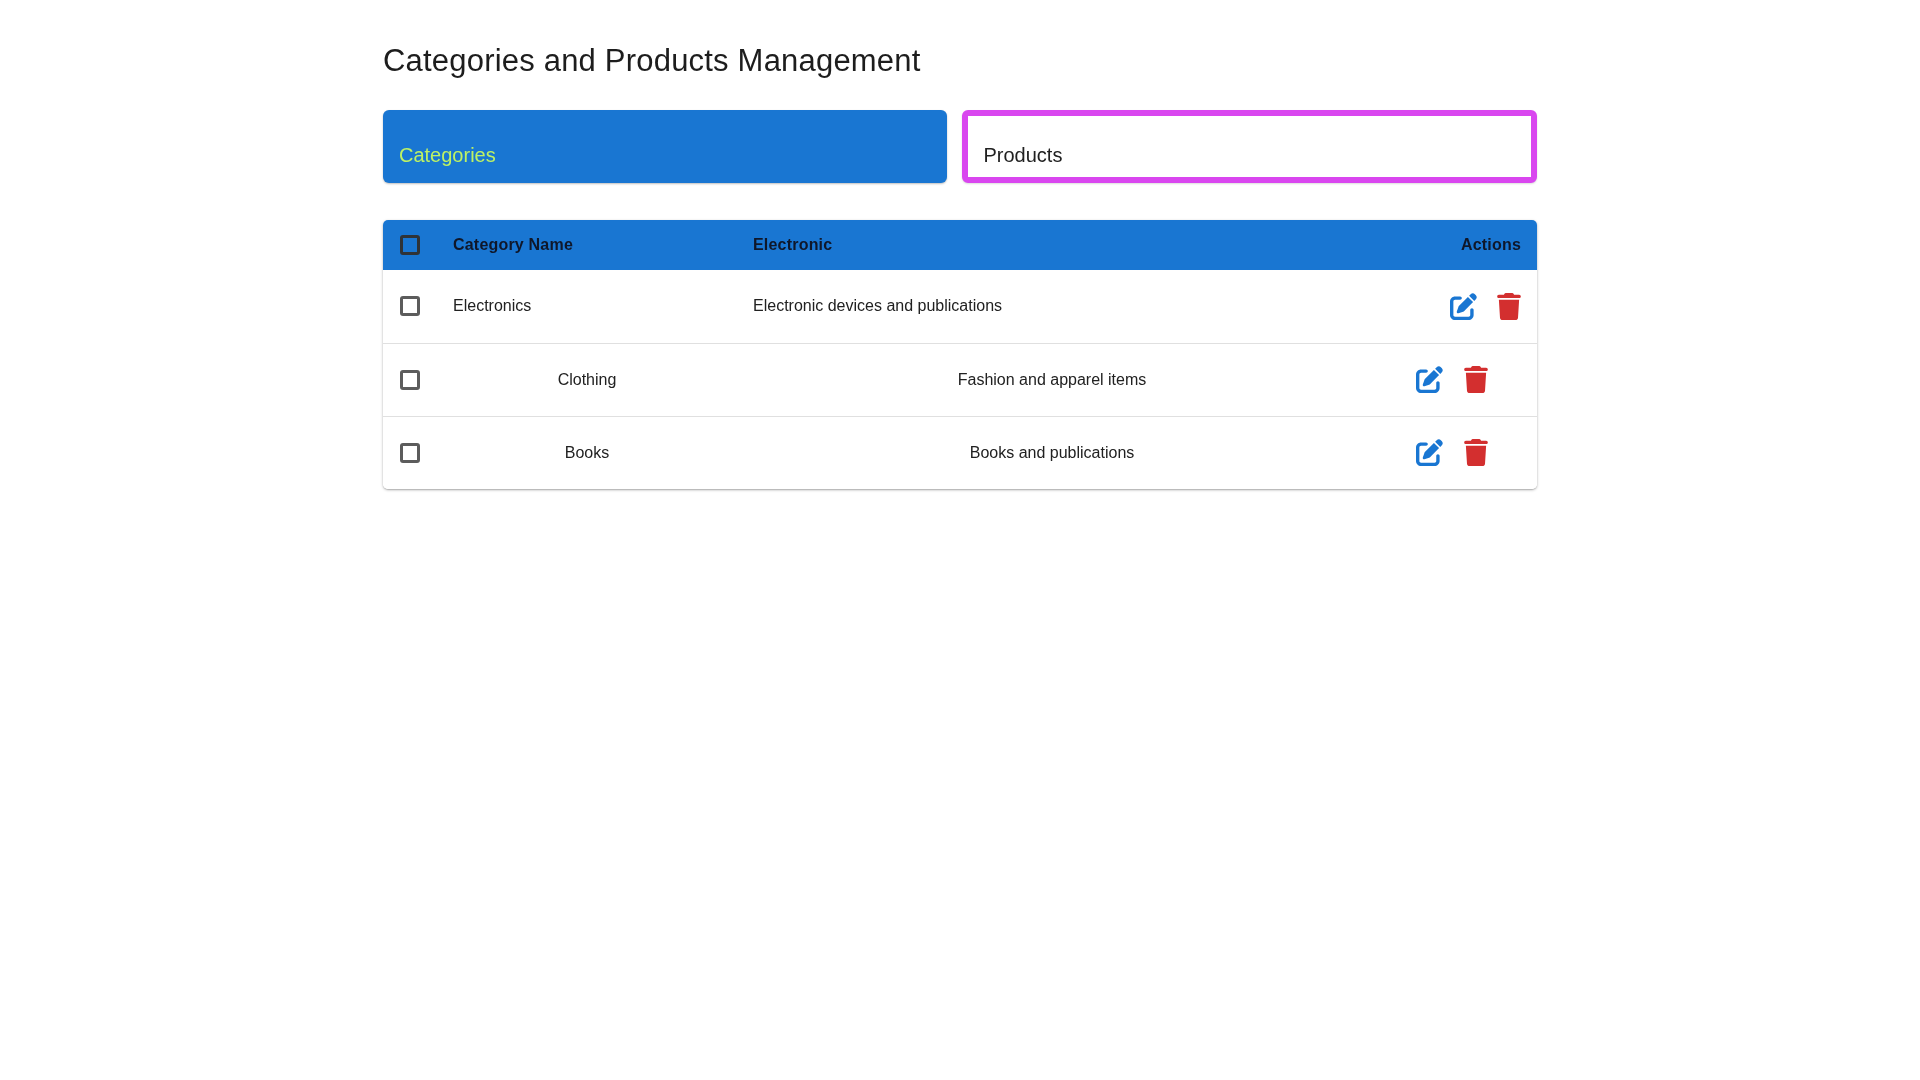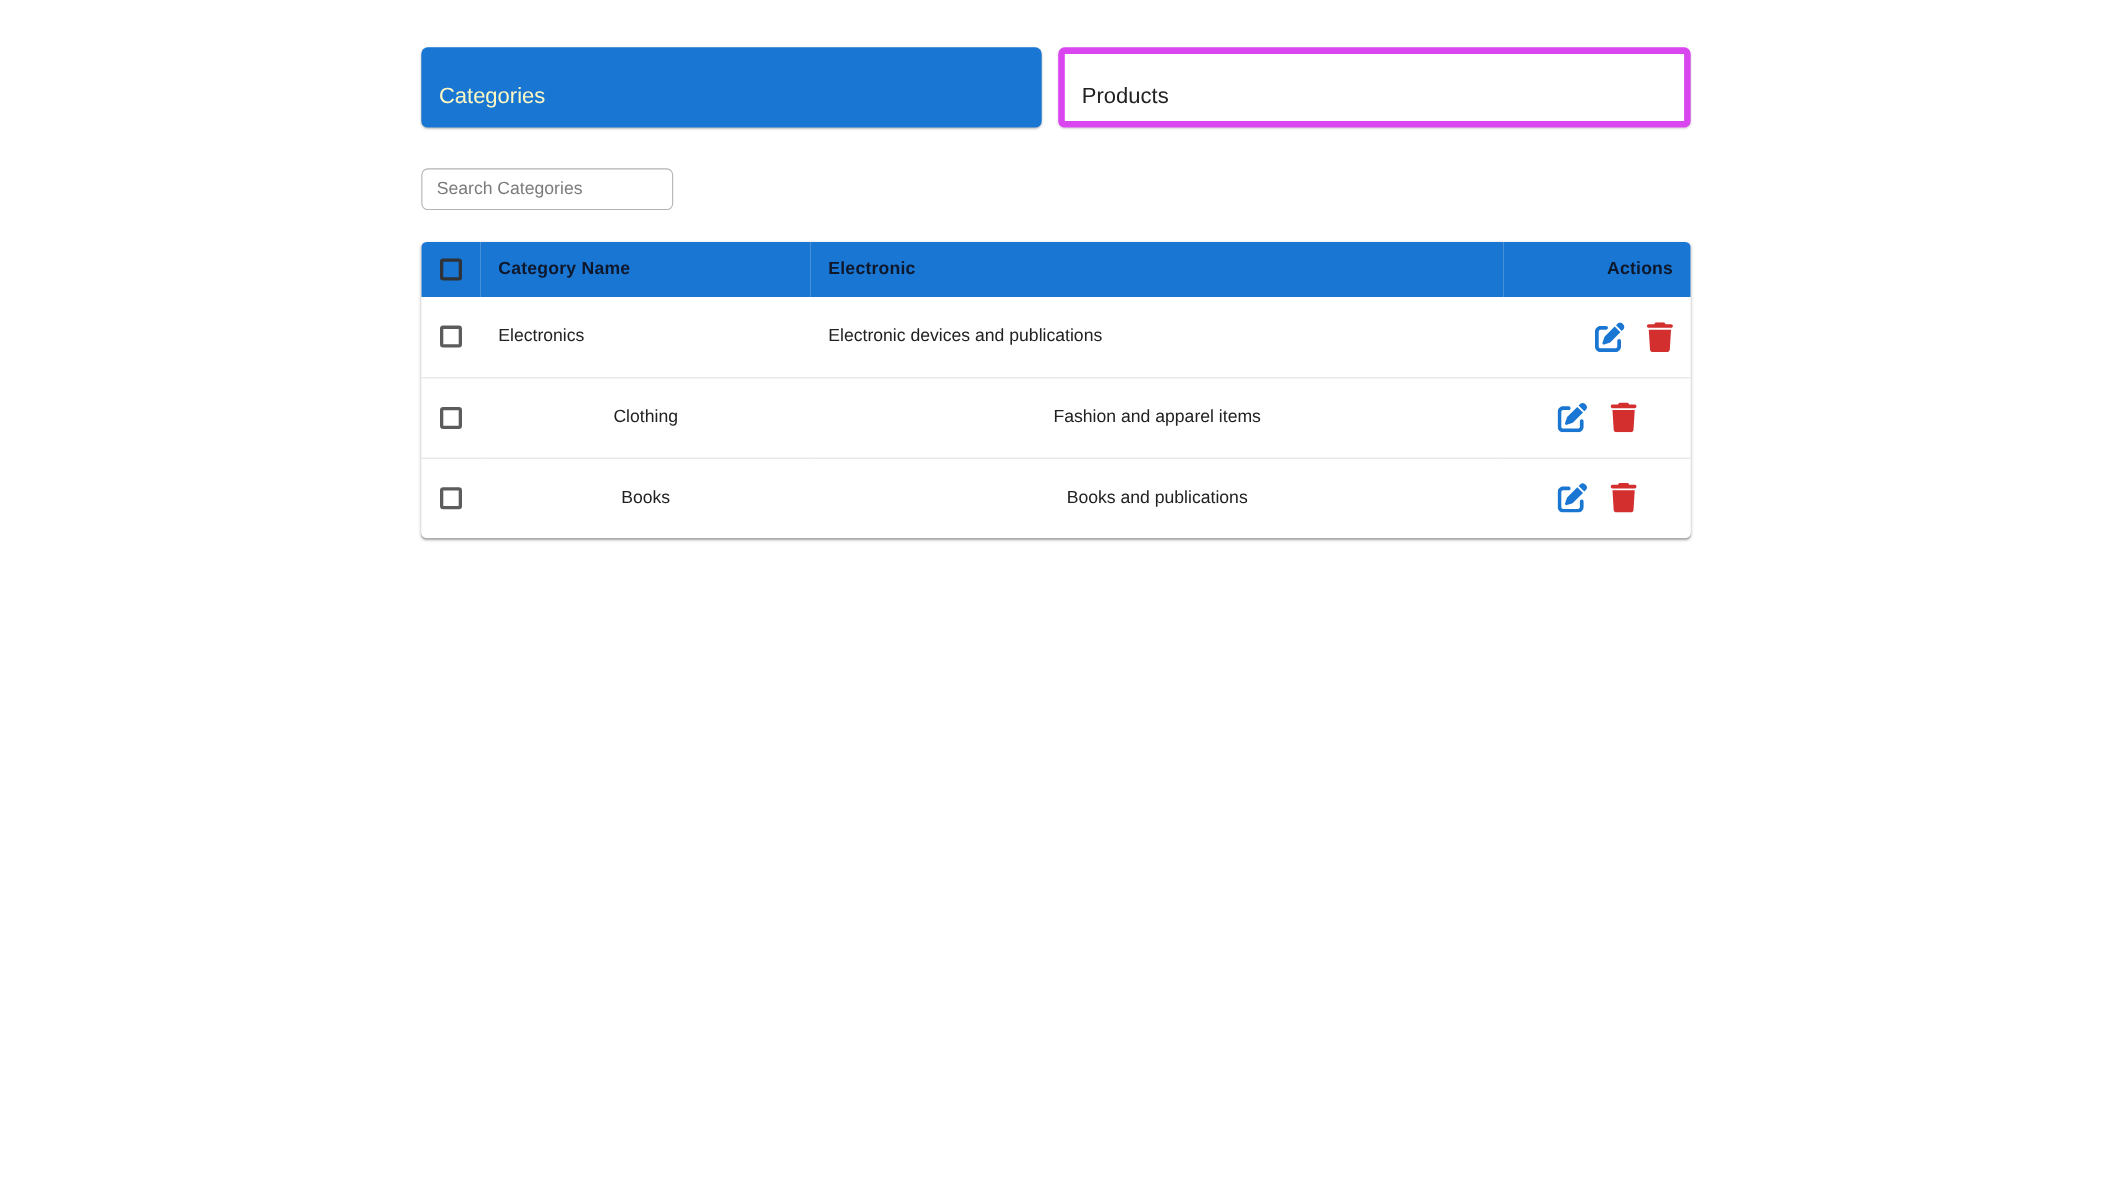--- a/index.html
+++ b/index.html
@@ -32,21 +32,21 @@
     border-radius: 6px;
     font-family: "Liberation Sans", sans-serif;
     font-size: 20px;
     text-align: left;
     padding: 17px 0 0 16px;
     cursor: pointer;
     display: block;
   }
   .tab.active {
     background: #1976d2;
-    color: #fef9c3;
+    color: #bef264;
     border: none;
     box-shadow: 0 1px 2px rgba(0,0,0,0.25);
   }
   .tab.inactive {
     background: #ffffff;
     color: #212121;
     border: 6px solid #d946ef;
     box-shadow: 0 1px 2px rgba(0,0,0,0.14);
   }
   .search-row { margin-bottom: 29px; }
@@ -116,29 +116,27 @@
     vertical-align: middle;
     line-height: 0;
   }
   .icon-btn + .icon-btn { margin-left: 16px; }
 </style>
 </head>
 <body>
 
 <div class="page">
 
+  <h1 class="page-title">Categories and Products Management</h1>
 
   <div class="tabs">
     <button class="tab active">Categories</button>
     <button class="tab inactive">Products</button>
   </div>
 
-  <div class="search-row">
-    <input type="text" class="search-input" placeholder="Search Categories" style="">
-  </div>
 
   <div class="table-card">
     <table class="data-table">
       <colgroup>
         <col style="width:54px">
         <col style="width:300px">
         <col>
         <col style="width:170px">
       </colgroup>
       <thead>

